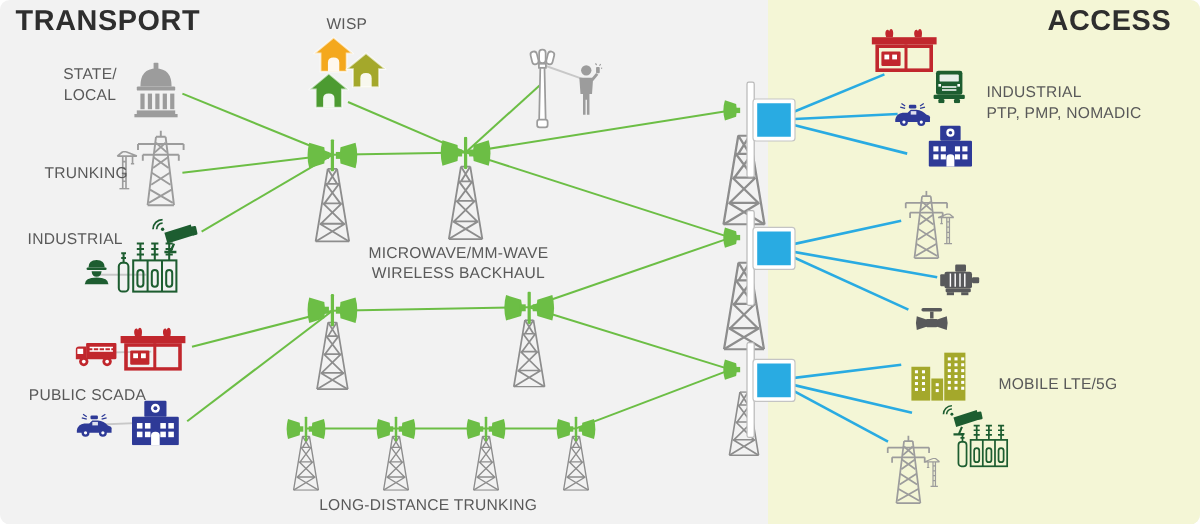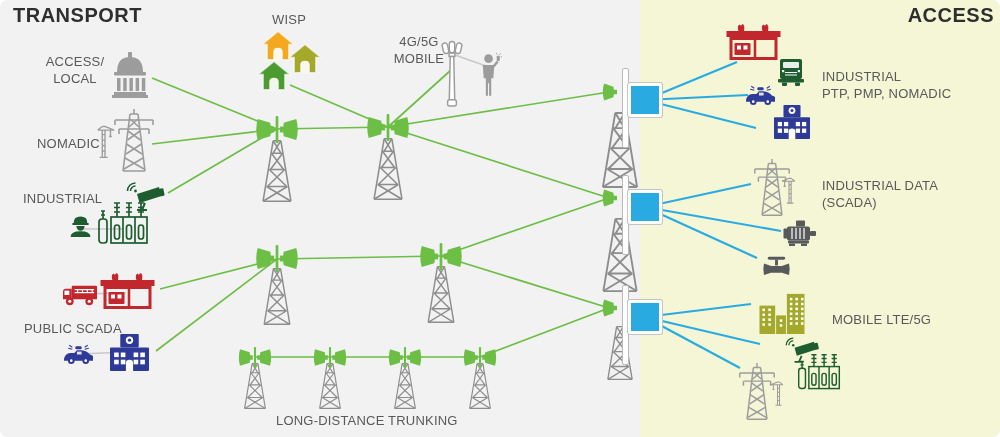--- a/index.html
+++ b/index.html
@@ -3,21 +3,21 @@
 <meta charset="utf-8">
 <style>
   html,body{margin:0;padding:0;background:#fff;}
   #canvas{
     position:relative;width:1000px;height:437px;overflow:hidden;
     border-radius:8px;background:var(--bg-left,#f2f2f2);
     font-family:"Liberation Sans",sans-serif;
   }
   #bg-access{position:absolute;top:0;bottom:0;left:640px;right:0;background:var(--bg-right,#f4f6d6);}
   #lines{position:absolute;left:0;top:0;z-index:1;}
-  .title{position:absolute;z-index:3;font-size:20px;font-weight:bold;color:var(--title,#2e2e2e);letter-spacing:.5px;}
+  .title{position:absolute;z-index:3;font-size:24px;font-weight:bold;color:var(--title,#2e2e2e);letter-spacing:.5px;}
   .label{position:absolute;z-index:3;font-size:13px;line-height:1.28;color:var(--label,#595959);letter-spacing:.2px;white-space:pre-line;}
   .label.center{text-align:center;}
   .icon{position:absolute;z-index:2;}
   .icon svg{width:100%;height:100%;display:block;overflow:visible;}
   .mirror svg{transform:scaleX(-1);}
   .pole{position:absolute;z-index:2;background:#fff;border:1px solid #b8b8b8;border-radius:2px;}
   .radio{position:absolute;z-index:2;background:var(--blue,#29abe2);border:3px solid #fff;box-shadow:0 0 0 1px #c4c4c4;border-radius:2px;box-sizing:border-box;}
 </style>
 </head>
 <body>
@@ -294,36 +294,34 @@
       <line x1="645" y1="100" x2="756" y2="128" stroke="#29abe2" stroke-width="2.2"></line>
       <line x1="645" y1="207" x2="751" y2="184" stroke="#29abe2" stroke-width="2.2"></line>
       <line x1="645" y1="207" x2="781" y2="231" stroke="#29abe2" stroke-width="2.2"></line>
       <line x1="645" y1="207" x2="757" y2="258" stroke="#29abe2" stroke-width="2.2"></line>
       <line x1="645" y1="317" x2="751" y2="304" stroke="#29abe2" stroke-width="2.2"></line>
       <line x1="645" y1="317" x2="760" y2="344" stroke="#29abe2" stroke-width="2.2"></line>
       <line x1="645" y1="317" x2="740" y2="368" stroke="#29abe2" stroke-width="2.2"></line>
     </svg>
 
   <div class="title" style="left:13px;top:4px;">TRANSPORT</div>
-  <div class="title" style="right:6px;top:4px;">ACCESS</div>
-
-  <div class="label center" style="left:28px;top:54px;width:94px;">ACCESS/
+  <div class="title" style="right:24px;top:4px;">ACCESS</div>
+
+  <div class="label center" style="left:28px;top:54px;width:94px;">STATE/
 LOCAL</div>
-  <div class="label" style="left:37px;top:136px;">NOMADIC</div>
+  <div class="label" style="left:37px;top:136px;">TRUNKING</div>
   <div class="label" style="left:23px;top:191px;">INDUSTRIAL</div>
   <div class="label" style="left:24px;top:321px;">PUBLIC SCADA</div>
   <div class="label" style="left:272px;top:12px;text-align:center;">WISP</div>
-  <div class="label center" style="left:383px;top:34px;width:72px;">4G/5G
-MOBILE</div>
-  <div class="label" style="left:276px;top:413px;">LONG-DISTANCE TRUNKING</div>
+  <div class="label center" style="left:293px;top:203px;width:178px;">MICROWAVE/MM-WAVE
+WIRELESS BACKHAUL</div>
+  <div class="label" style="left:266px;top:413px;">LONG-DISTANCE TRUNKING</div>
 
   <div class="label" style="left:822px;top:69px;">INDUSTRIAL
 PTP, PMP, NOMADIC</div>
-  <div class="label" style="left:822px;top:178px;">INDUSTRIAL DATA
-(SCADA)</div>
   <div class="label" style="left:832px;top:312px;">MOBILE LTE/5G</div>
 
   <div class="icon" style="left: 107px; top: 52px; width: 46px; height: 46px; color: rgb(156, 156, 156);">
       <svg>
         <use href="#sym-capitol"></use>
       </svg>
     </div>
   <div class="icon" style="left: 95px; top: 124px; width: 20px; height: 34px; color: rgb(156, 156, 156);">
       <svg>
         <use href="#sym-crane"></use>

